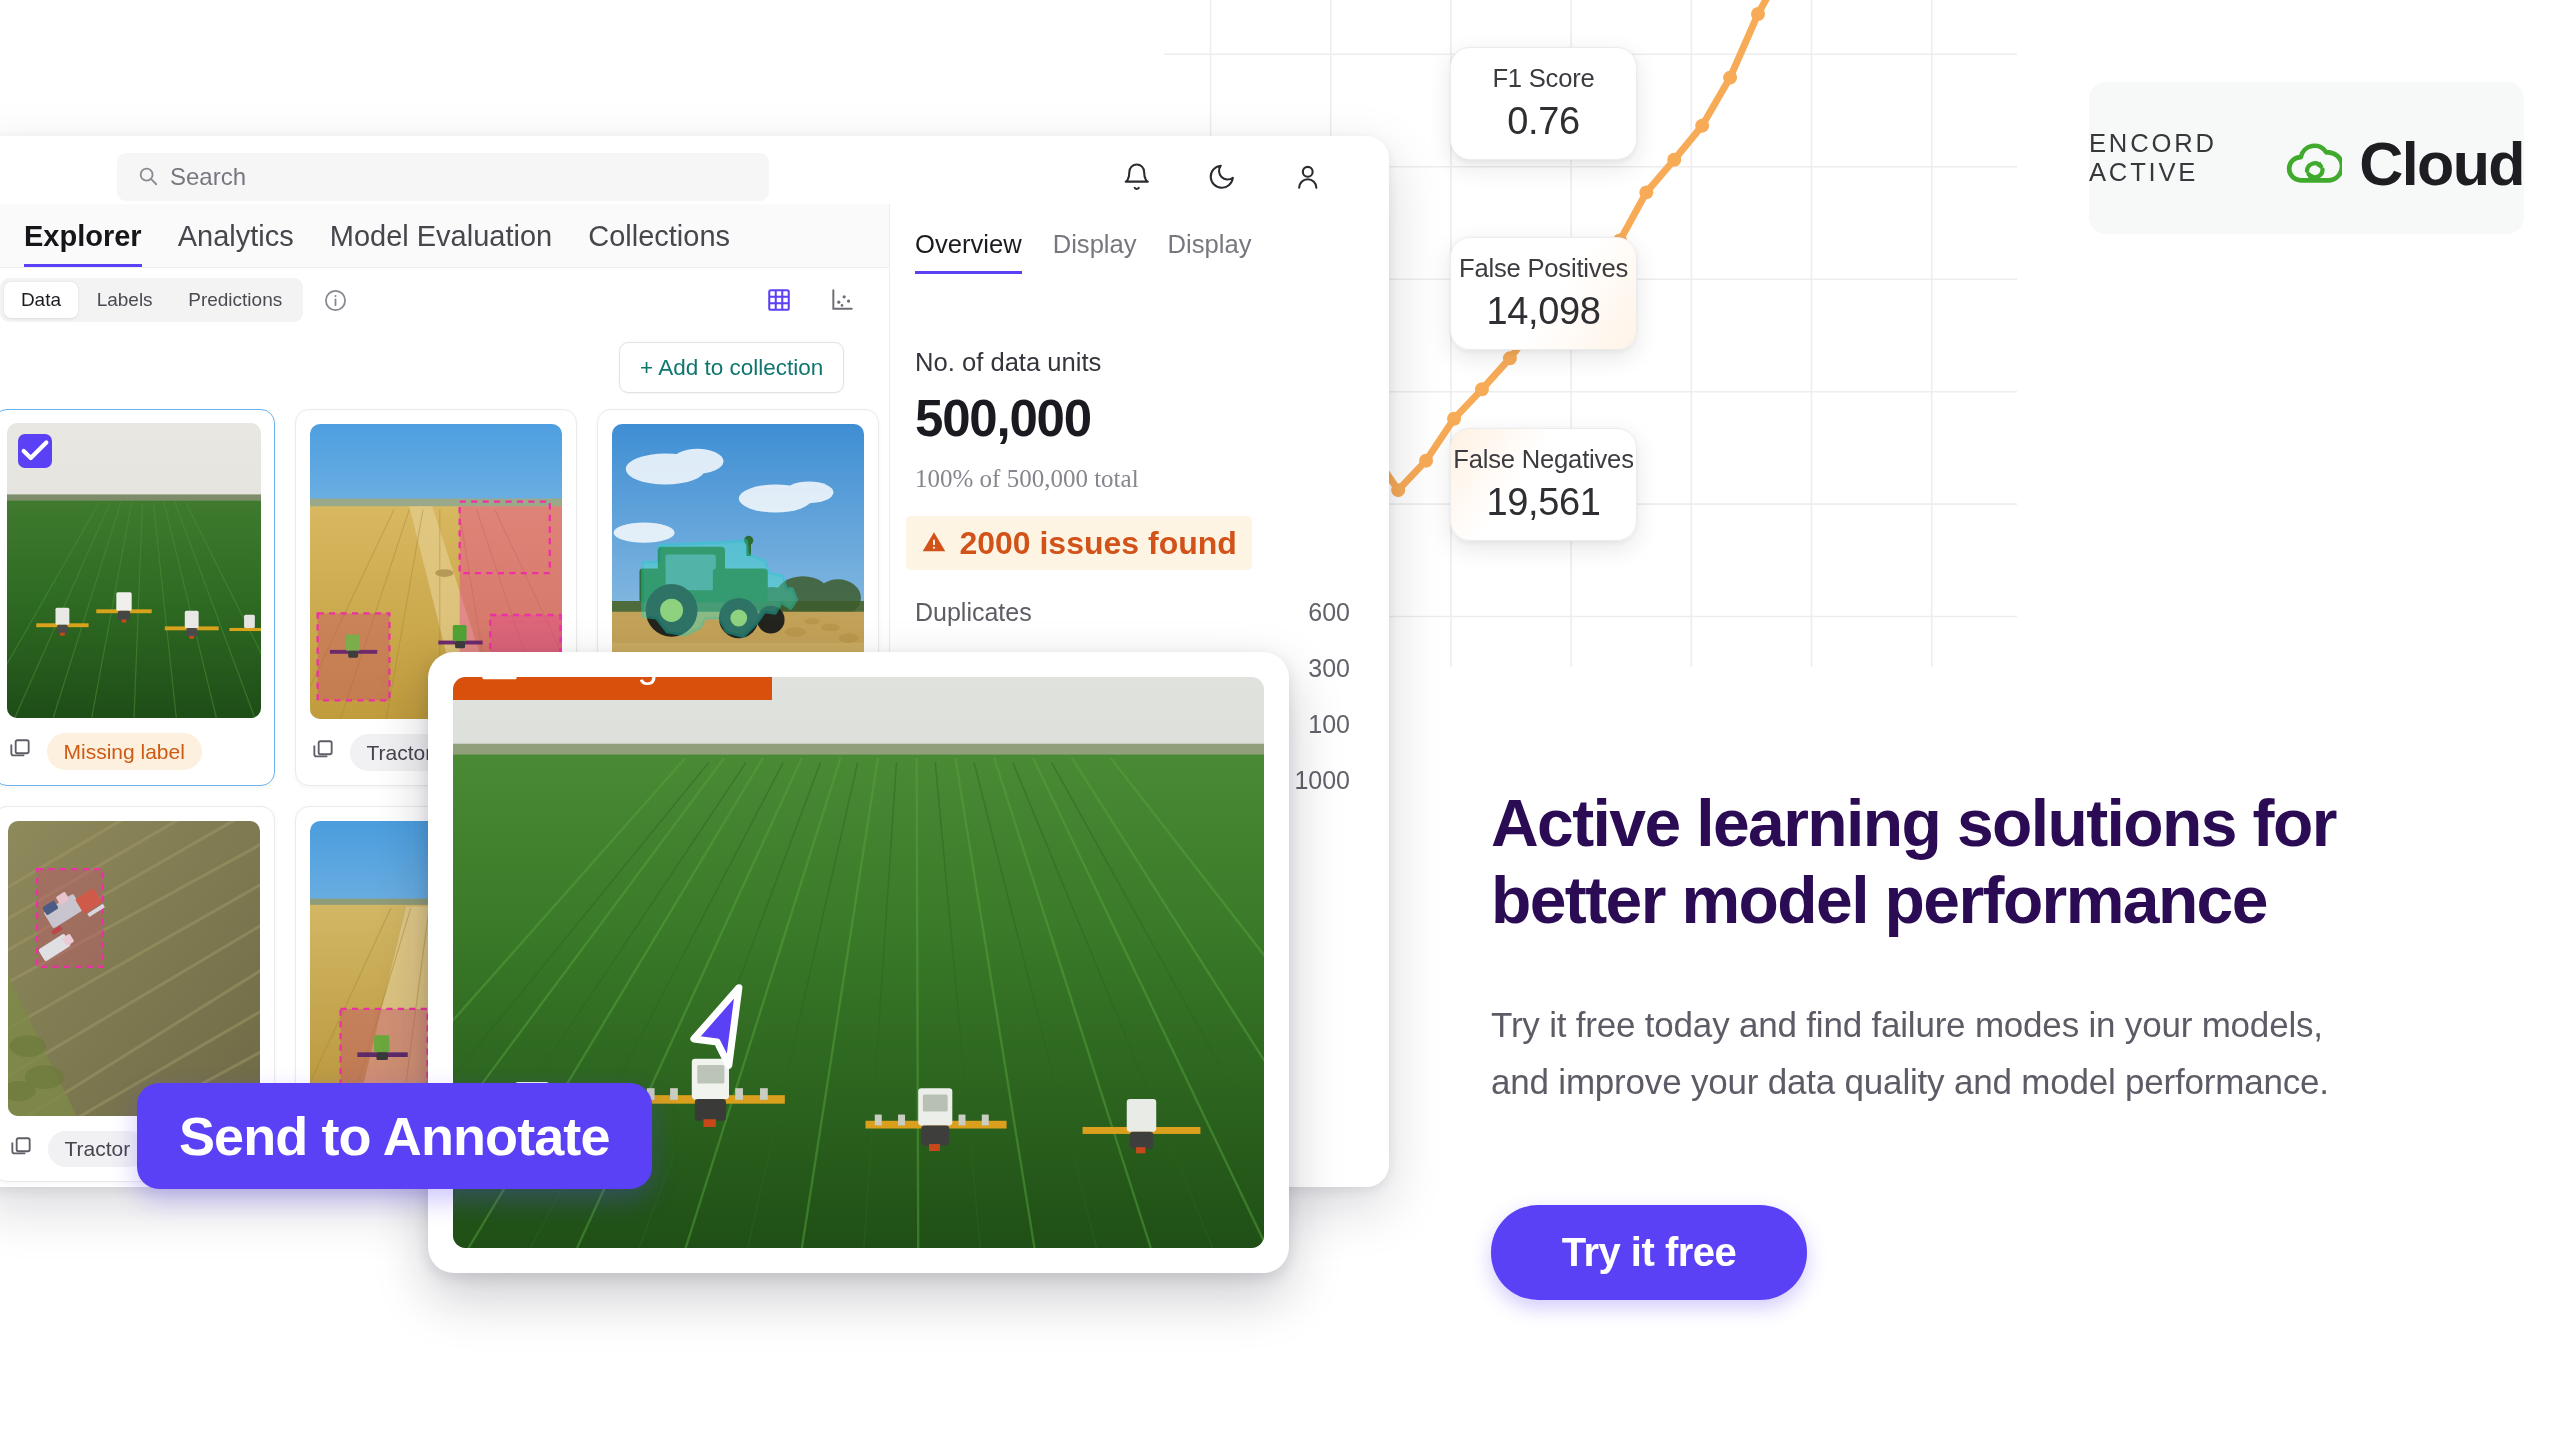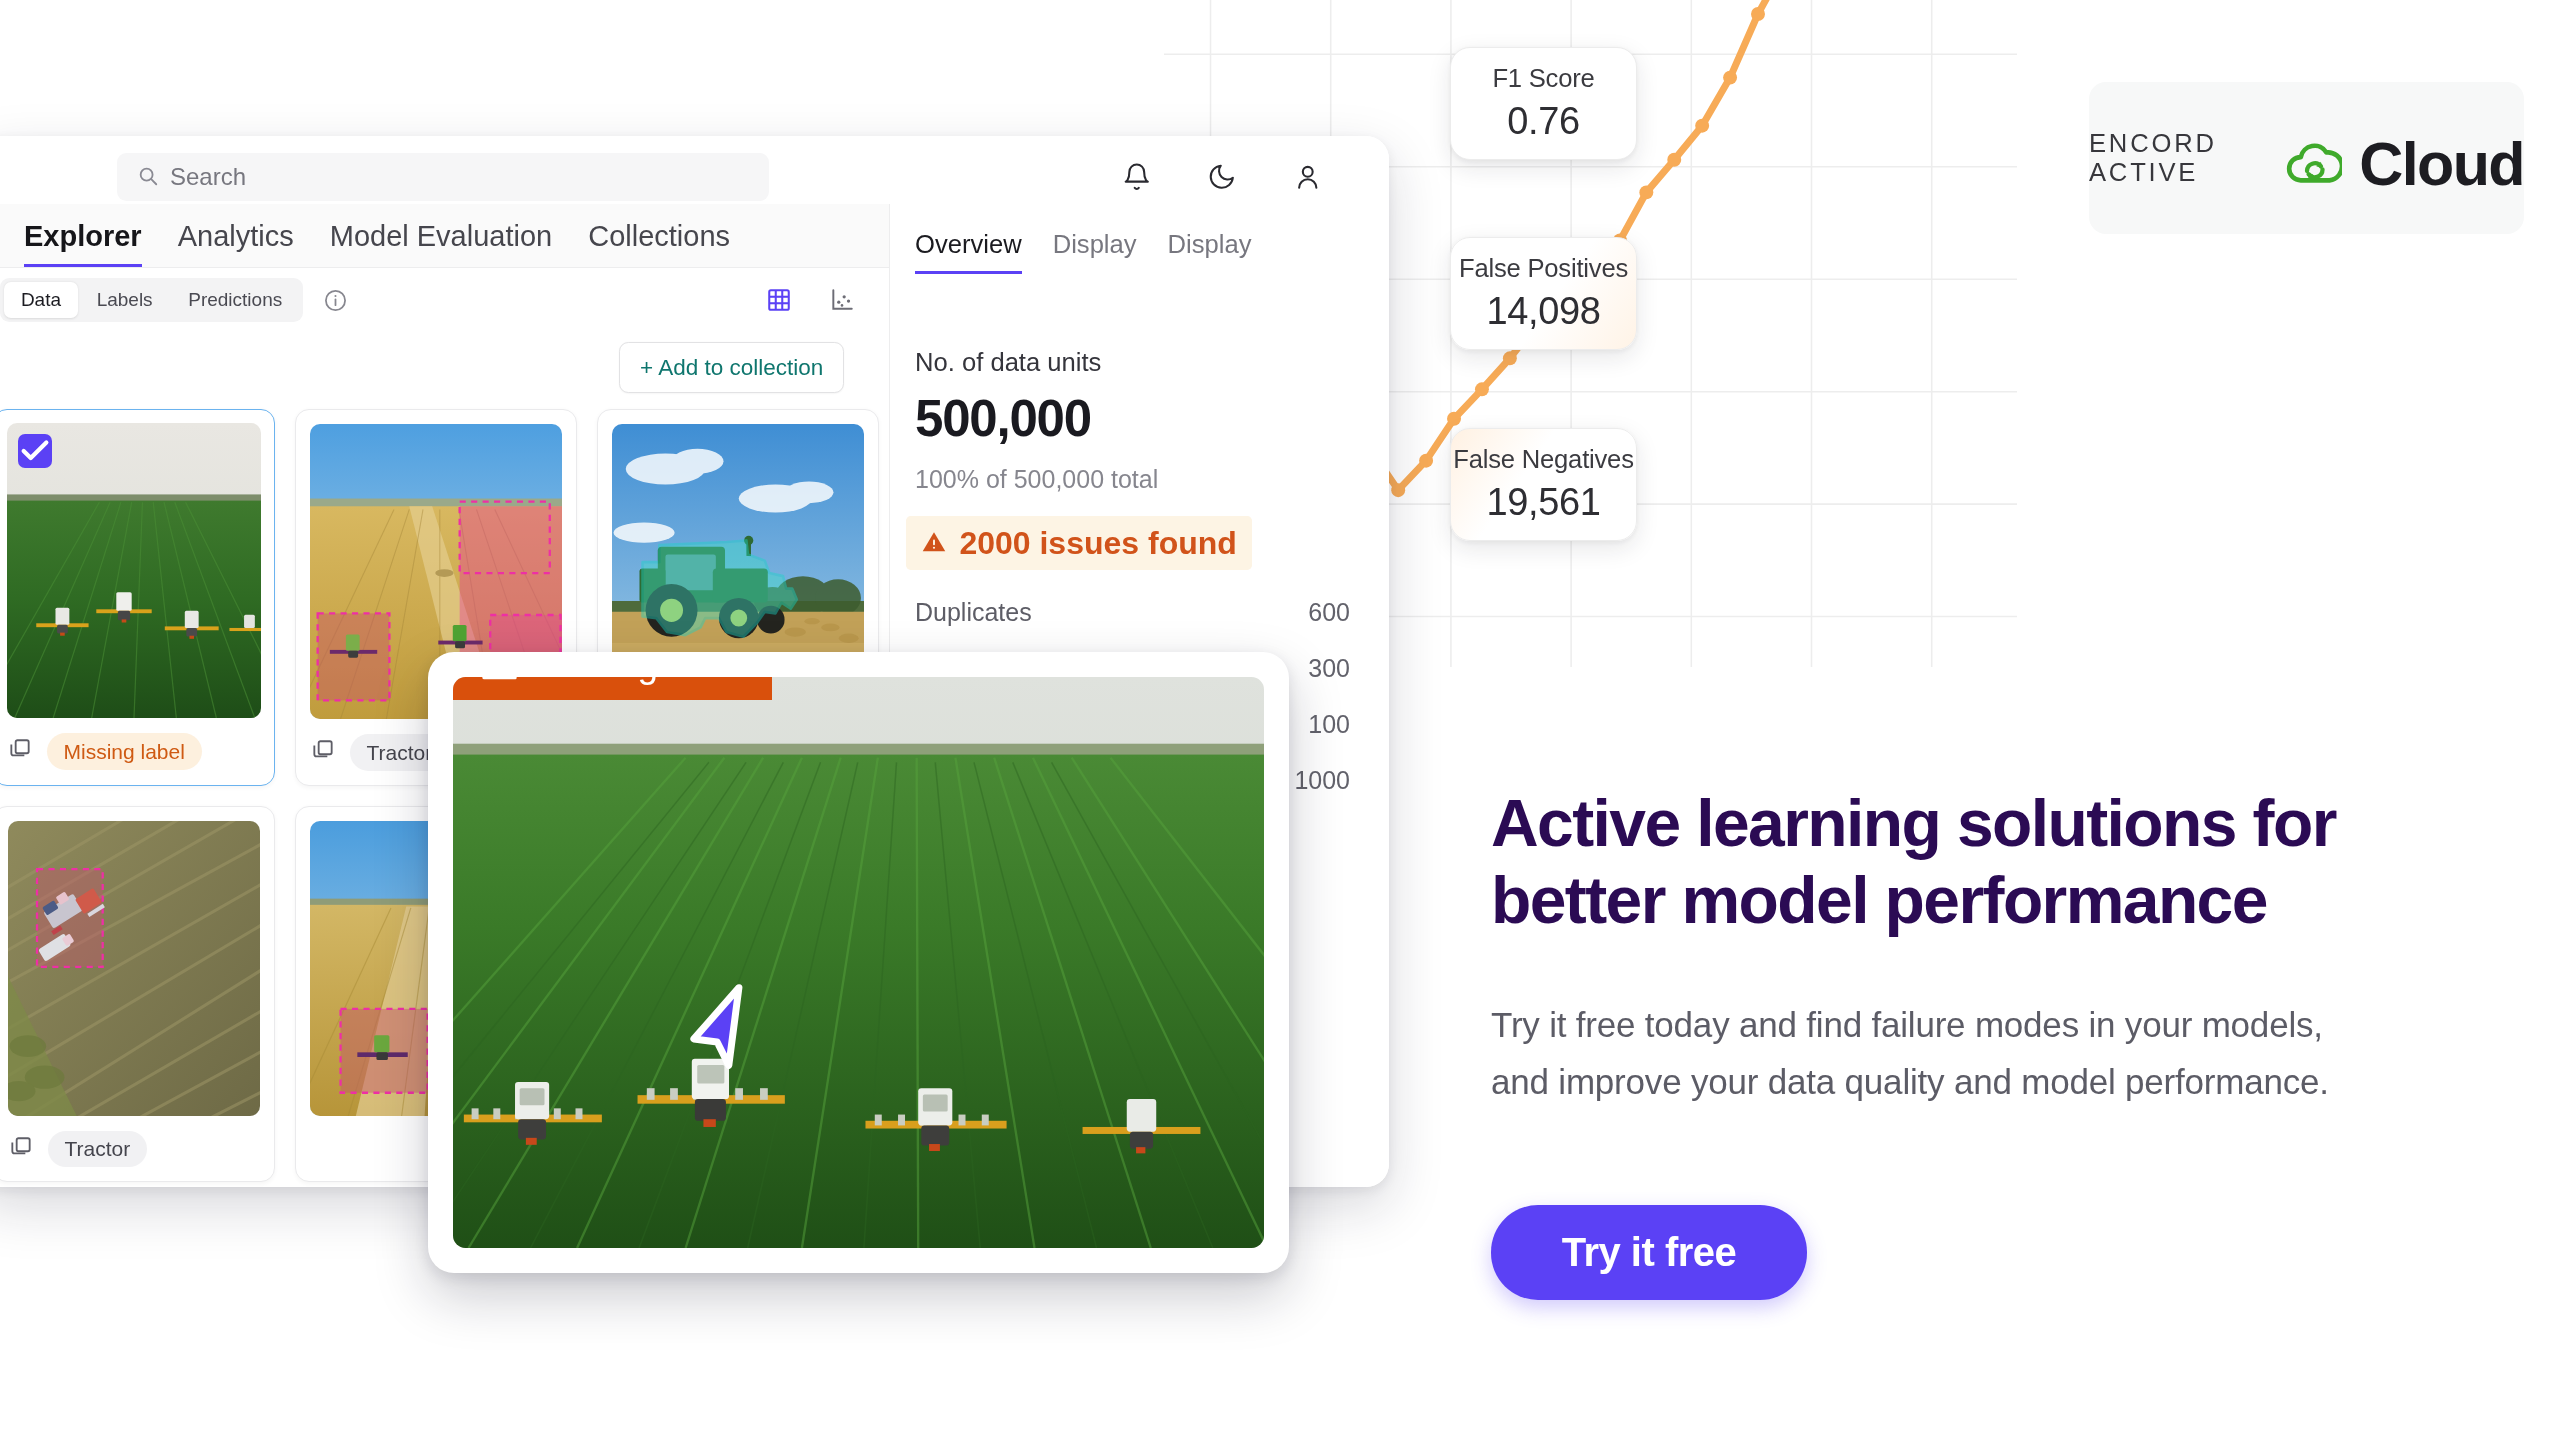--- a/index.html
+++ b/index.html
@@ -169,21 +169,21 @@
   }
   #panel-tabs{
     position:absolute;left:25px;top:25.6px;display:flex;gap:31px;align-items:flex-end;
   }
   #panel-tabs .ptb{font-size:25.6px;color:#77777f;padding-bottom:12.4px;cursor:pointer;
     border-bottom:3.1px solid transparent;}
   #panel-tabs .ptb.active{color:#1b1b20;border-bottom-color:#5b41f5;}
   #panel-metric-label{position:absolute;left:25px;top:144px;font-size:25.6px;color:#35353c;}
   #panel-metric-value{position:absolute;left:25px;top:185px;font-size:51px;font-weight:700;
     color:#1a1a20;letter-spacing:-1.2px;}
-  #panel-metric-sub{position:absolute;left:25px;top:261px;font-size:25px;color:#86868e;}
+  #panel-metric-sub{position:absolute;left:25px;top:261px;font-size:25px;color:#86868e;font-family:Liberation Serif, serif;}
   #issues-badge{
     position:absolute;left:15.5px;top:312px;background:#fdf4e4;border-radius:4.7px;
     padding:8.5px 15.5px;display:flex;align-items:center;gap:12.4px;
   }
   #issues-badge .ib-text{font-size:32px;font-weight:700;color:#d1531a;white-space:nowrap;}
   #issue-rows{position:absolute;left:25px;top:380px;width:435px;}
   .issue-row{display:flex;justify-content:space-between;align-items:center;height:56px;
     font-size:25px;color:#5d5d66;}
   .issue-row .ir-val{color:#62626b;}
 
@@ -823,14 +823,15 @@
       </span>
       <span class="mlb-text">Missing label</span>
     </div>
 
     <span id="cursor-arrow">
       <svg width="67" height="87" viewBox="0 0 86 112" xmlns="http://www.w3.org/2000/svg">
         <path d="M68 6 L10 72 L40 76 L55 106 Z" fill="#5b41f5" stroke="#ffffff" stroke-width="9" stroke-linejoin="round"></path>
       </svg>
     </span>
   </div>
+  <button id="send-annotate-button">Send to Annotate</button>
 </div>
 
 
 </body></html>

